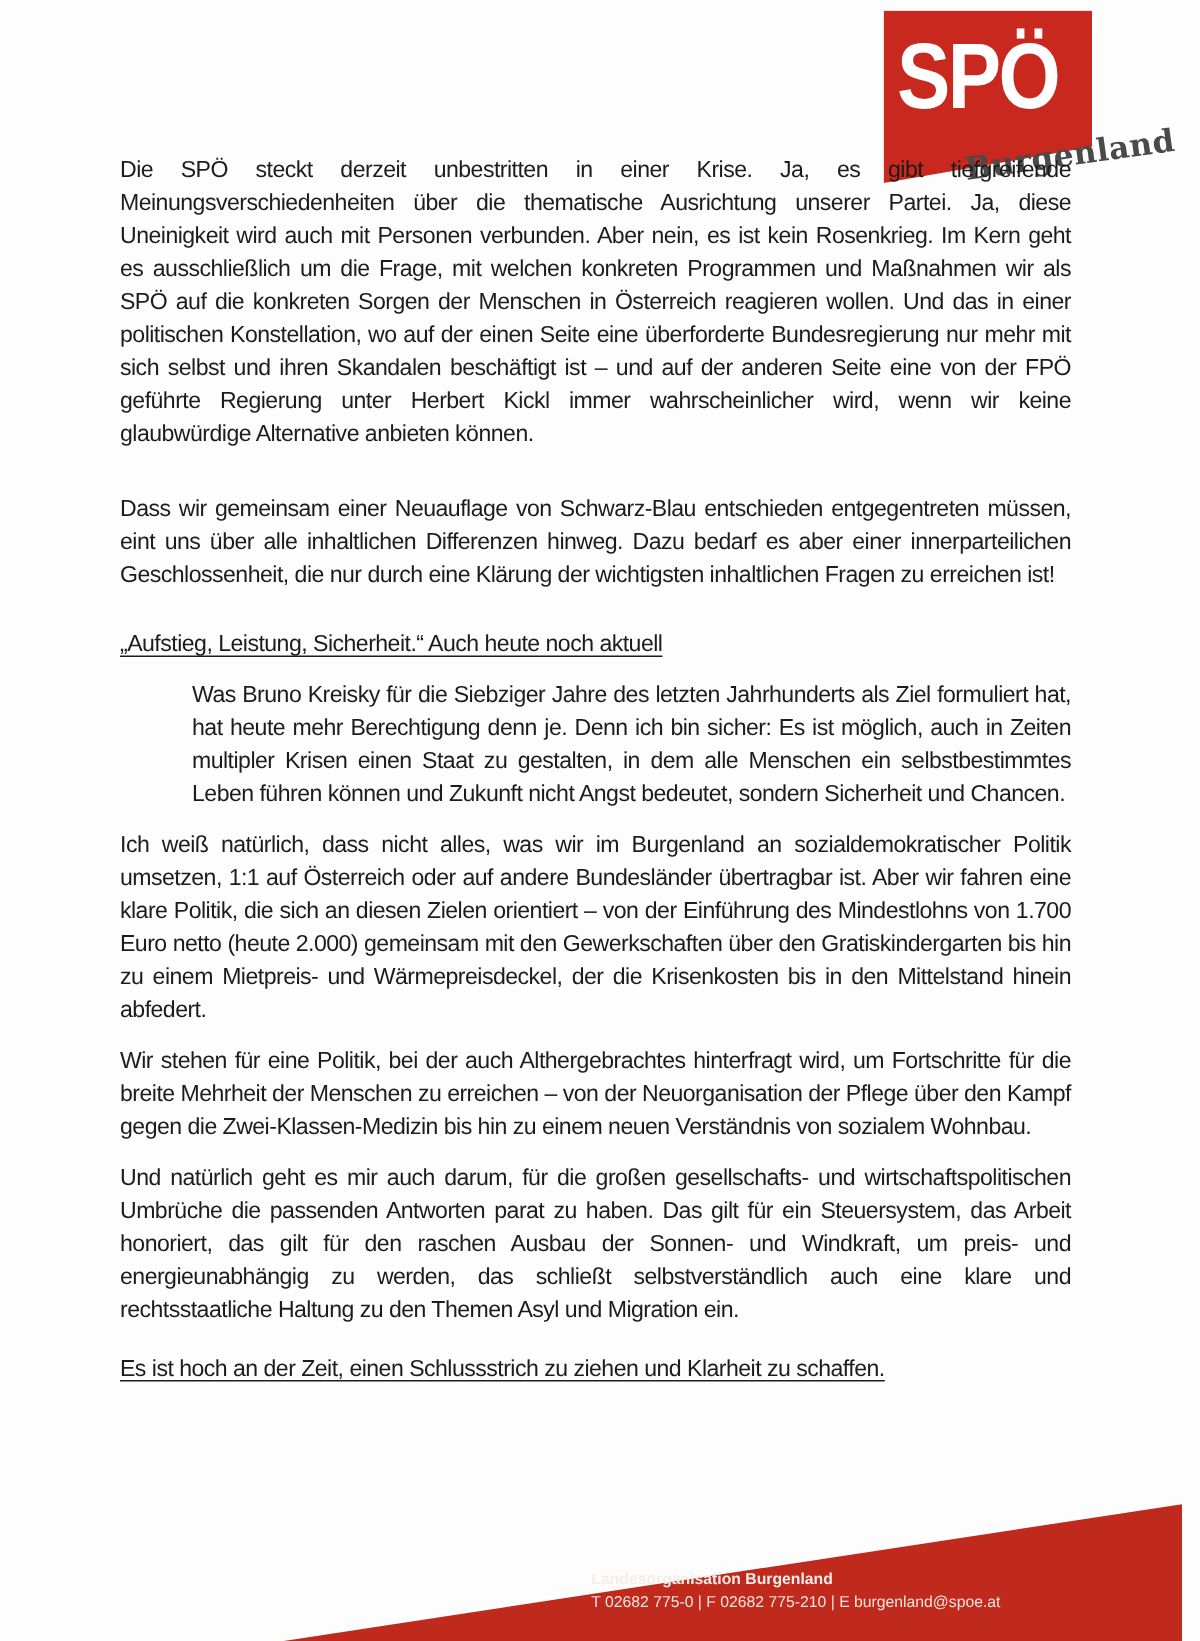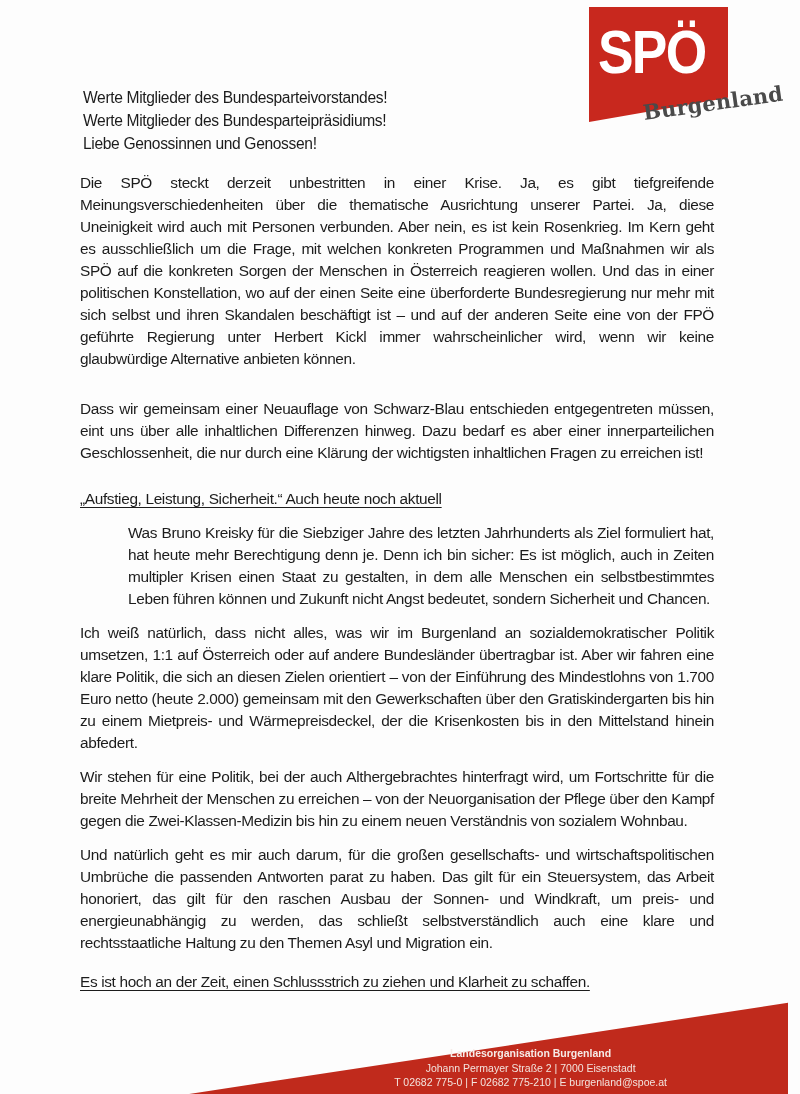--- a/index.html
+++ b/index.html
@@ -103,60 +103,54 @@
       top: 1000px;
       width: 788px;
       height: 94px;
       background: #c02a1c;
       clip-path: polygon(24% 100%, 100% 3%, 100% 100%);
     }
     .footer-text {
       position: absolute;
       right: 17px;
       top: 1046px;
-      text-align: center;
+      text-align: left;
       color: #f3e3dd;
       font-family: "Liberation Sans", sans-serif;
       font-size: 10.5px;
       line-height: 14.5px;
       font-weight: bold;
     }
     .footer-text .org { font-weight: bold; color: #f6ece8; }
     .footer-text .addr { font-weight: normal; }
     .footer-text .contact { font-weight: normal; }
   </style>
 </head>
 <body>
 
 <div class="page">
 
   <div class="logo-box"></div>
   <div class="logo-text">SPÖ</div>
   <div class="logo-sub">Burgenland</div>
 
   <div class="content">
-    <div class="salutation">
-      <div>Werte Mitglieder des Bundesparteivorstandes!</div>
-      <div>Werte Mitglieder des Bundesparteipräsidiums!</div>
-      <div>Liebe Genossinnen und Genossen!</div>
-    </div>
 
     <p class="p1">Die SPÖ steckt derzeit unbestritten in einer Krise. Ja, es gibt tiefgreifende Meinungsverschiedenheiten über die thematische Ausrichtung unserer Partei. Ja, diese Uneinigkeit wird auch mit Personen verbunden. Aber nein, es ist kein Rosenkrieg. Im Kern geht es ausschließlich um die Frage, mit welchen konkreten Programmen und Maßnahmen wir als SPÖ auf die konkreten Sorgen der Menschen in Österreich reagieren wollen. Und das in einer politischen Konstellation, wo auf der einen Seite eine überforderte Bundesregierung nur mehr mit sich selbst und ihren Skandalen beschäftigt ist – und auf der anderen Seite eine von der FPÖ geführte Regierung unter Herbert Kickl immer wahrscheinlicher wird, wenn wir keine glaubwürdige Alternative anbieten können.</p>
     <p class="p2">Dass wir gemeinsam einer Neuauflage von Schwarz-Blau entschieden entgegentreten müssen, eint uns über alle inhaltlichen Differenzen hinweg. Dazu bedarf es aber einer innerparteilichen Geschlossenheit, die nur durch eine Klärung der wichtigsten inhaltlichen Fragen zu erreichen ist!</p>
 
     <div class="heading-u">„Aufstieg, Leistung, Sicherheit.“ Auch heute noch aktuell</div>
 
     <p class="p3">Was Bruno Kreisky für die Siebziger Jahre des letzten Jahrhunderts als Ziel formuliert hat, hat heute mehr Berechtigung denn je. Denn ich bin sicher: Es ist möglich, auch in Zeiten multipler Krisen einen Staat zu gestalten, in dem alle Menschen ein selbstbestimmtes Leben führen können und Zukunft nicht Angst bedeutet, sondern Sicherheit und Chancen.</p>
     <p class="p4">Ich weiß natürlich, dass nicht alles, was wir im Burgenland an sozialdemokratischer Politik umsetzen, 1:1 auf Österreich oder auf andere Bundesländer übertragbar ist. Aber wir fahren eine klare Politik, die sich an diesen Zielen orientiert – von der Einführung des Mindestlohns von 1.700 Euro netto (heute 2.000) gemeinsam mit den Gewerkschaften über den Gratiskindergarten bis hin zu einem Mietpreis- und Wärmepreisdeckel, der die Krisenkosten bis in den Mittelstand hinein abfedert.</p>
     <p class="p5">Wir stehen für eine Politik, bei der auch Althergebrachtes hinterfragt wird, um Fortschritte für die breite Mehrheit der Menschen zu erreichen – von der Neuorganisation der Pflege über den Kampf gegen die Zwei-Klassen-Medizin bis hin zu einem neuen Verständnis von sozialem Wohnbau.</p>
     <p class="p6">Und natürlich geht es mir auch darum, für die großen gesellschafts- und wirtschaftspolitischen Umbrüche die passenden Antworten parat zu haben. Das gilt für ein Steuersystem, das Arbeit honoriert, das gilt für den raschen Ausbau der Sonnen- und Windkraft, um preis- und energieunabhängig zu werden, das schließt selbstverständlich auch eine klare und rechtsstaatliche Haltung zu den Themen Asyl und Migration ein.</p>
 
     <div class="closing">Es ist hoch an der Zeit, einen Schlussstrich zu ziehen und Klarheit zu schaffen.</div>
   </div>
 
   <div class="footer-band"></div>
   <div class="footer-text">
     <div class="org">Landesorganisation Burgenland</div>
-    <div class="addr">Johann Permayer Straße 2  |  7000 Eisenstadt</div>
     <div class="contact">T 02682 775-0  |  F 02682 775-210  |  E burgenland@spoe.at</div>
   </div>
 
 </div>
 
 </body></html>

